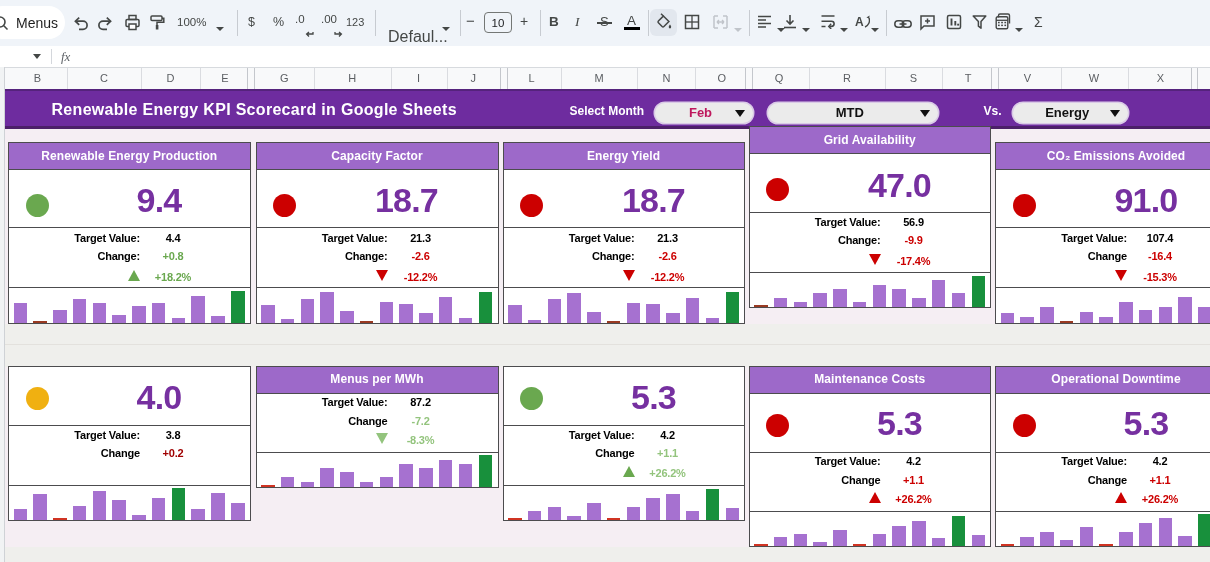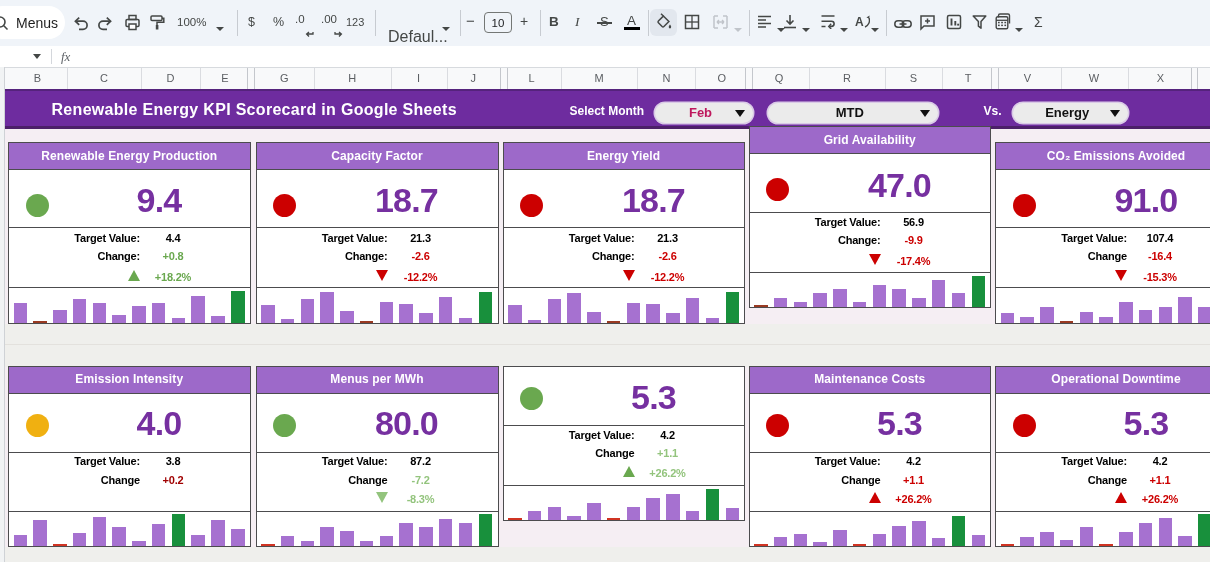--- a/index.html
+++ b/index.html
@@ -410,21 +410,20 @@
         <div class="bar" style="left:83.6px;width:13.5px;height:10.7px;background:#a671d0;"></div>
         <div class="bar" style="left:103.3px;width:13.5px;height:5.3px;background:#a671d0;"></div>
         <div class="bar" style="left:123.1px;width:13.5px;height:20.5px;background:#a671d0;"></div>
         <div class="bar" style="left:142.9px;width:13.5px;height:12.8px;background:#a671d0;"></div>
         <div class="bar" style="left:162.7px;width:13.5px;height:15.7px;background:#a671d0;"></div>
         <div class="bar" style="left:182.4px;width:13.5px;height:25.4px;background:#a671d0;"></div>
         <div class="bar" style="left:202.2px;width:13.5px;height:15.7px;background:#a671d0;"></div>
       </div>
     </div>
     <div class="card" style="left:8px;top:366px;width:242.5px;">
-      <div class="chead" style="height:25.5px;line-height:25.5px;">Emission Intensity</div>
       <div class="csec" style="height:58px;">
         <div class="circ" style="background:#f0b011;left:16.5px;top:20px;"></div>
         <div class="bignum" style="top:8.9px;">4.0</div>
       </div>
       <div class="csec" style="height:58.5px;">
         <div class="trow" style="top:-1.5px;">
           <span class="tlab">Target Value:</span>
           <span class="tval" style="color:#000;">3.8</span>
         </div>
         <div class="trow" style="top:17.4px;">
@@ -442,24 +441,20 @@
         <div class="bar" style="left:123.1px;width:13.5px;height:5px;background:#a671d0;"></div>
         <div class="bar" style="left:142.9px;width:13.5px;height:22px;background:#a671d0;"></div>
         <div class="bar" style="left:162.7px;width:13.5px;height:32px;background:#18903c;"></div>
         <div class="bar" style="left:182.4px;width:13.5px;height:10.6px;background:#a671d0;"></div>
         <div class="bar" style="left:202.2px;width:13.5px;height:26.4px;background:#a671d0;"></div>
         <div class="bar" style="left:222.0px;width:13.5px;height:16.6px;background:#a671d0;"></div>
       </div>
     </div>
     <div class="card" style="left:255.5px;top:366px;width:243px;">
       <div class="chead" style="height:25.5px;line-height:25.5px;">Menus per MWh</div>
-      <div class="csec" style="height:58px;">
-        <div class="circ" style="background:#6aa84f;left:16.5px;top:20px;"></div>
-        <div class="bignum" style="top:8.9px;">80.0</div>
-      </div>
       <div class="csec" style="height:58.5px;">
         <div class="trow" style="top:-1.5px;">
           <span class="tlab">Target Value:</span>
           <span class="tval" style="color:#000;">87.2</span>
         </div>
         <div class="trow" style="top:17.4px;">
           <span class="tlab">Change</span>
           <span class="tval" style="color:#93c47d;">-7.2</span>
         </div>
         <div class="trow" style="top:36.9px;">

